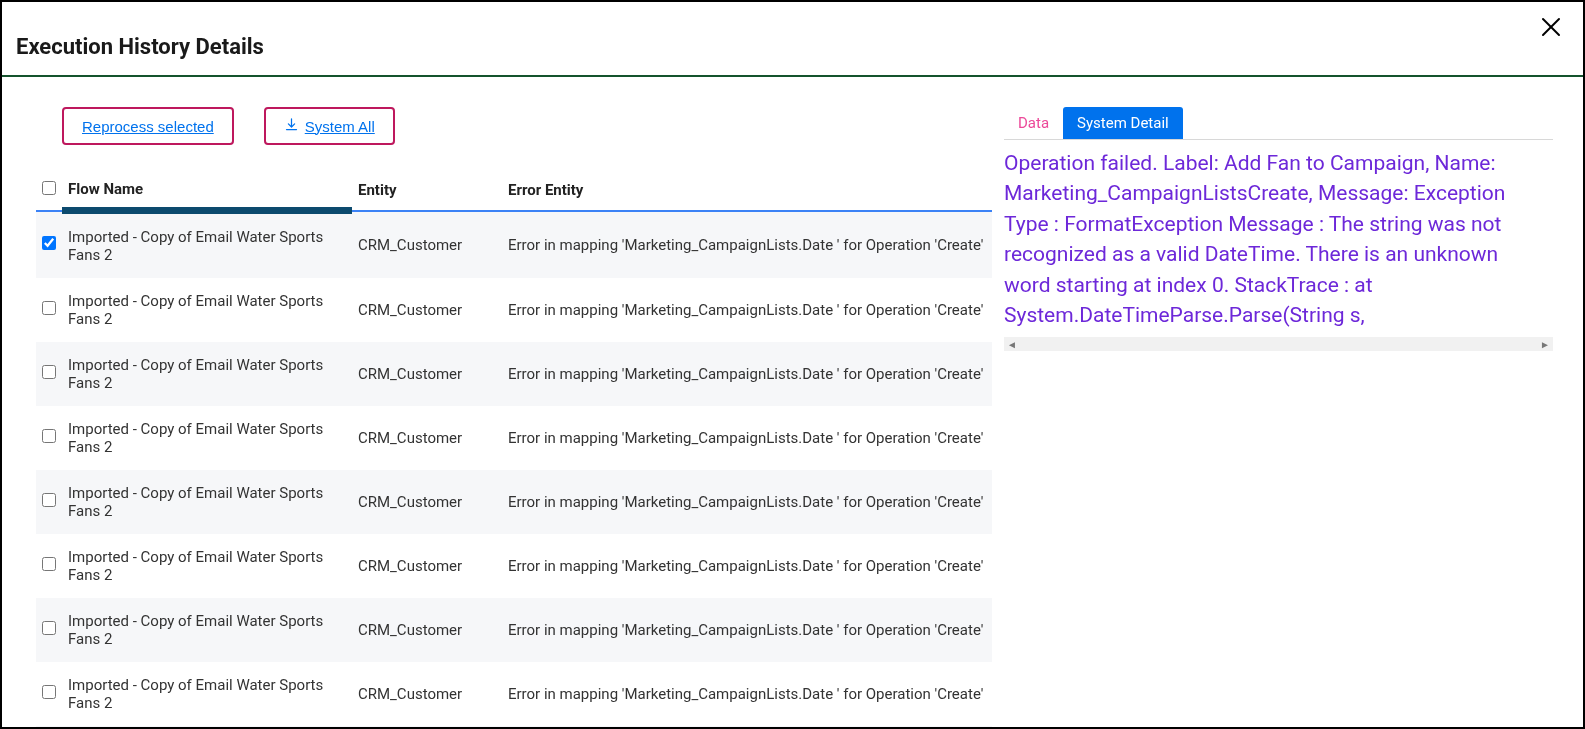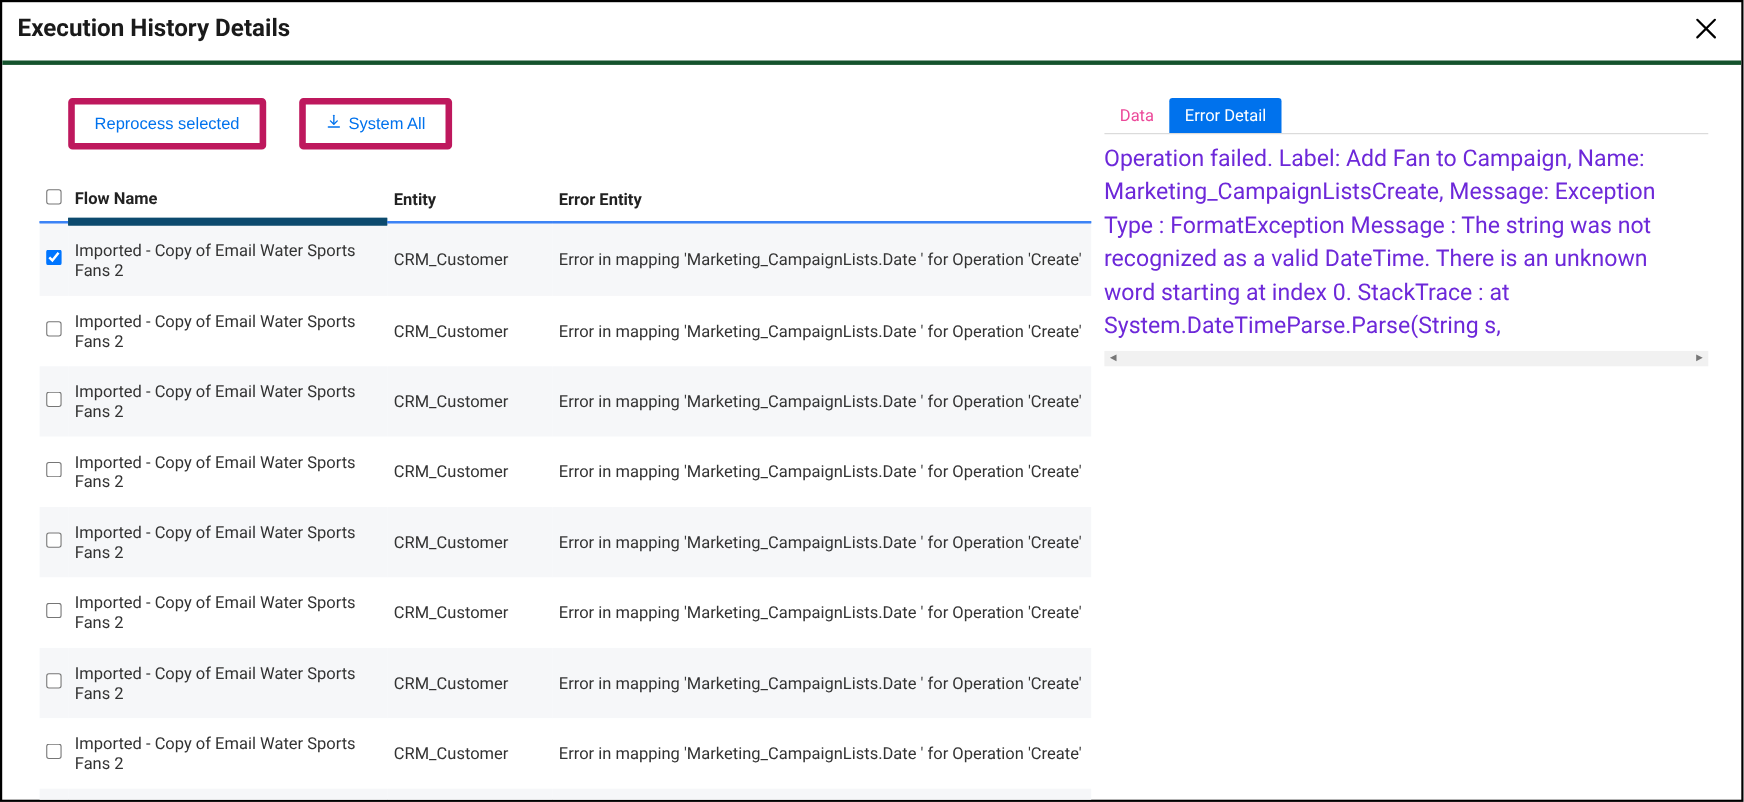--- a/index.html
+++ b/index.html
@@ -6,22 +6,22 @@
     body {
       font-family: -apple-system, BlinkMacSystemFont, "Segoe UI", Roboto, Helvetica, Arial, sans-serif;
       background: #fff;
       color: #222;
       width: 1585px;
       height: 729px;
       border: 2px solid #000;
       position: relative;
     }
     .header {
-      padding: 12px 14px 16px;
-      border-bottom: 4px solid #14532d;
+      padding: 32px 14px 16px;
+      border-bottom: 2px solid #14532d;
       display: flex;
       align-items: center;
     }
     .header h1 {
       font-size: 22px;
       font-weight: 700;
       color: #1a1a1a;
       flex: 1;
     }
     .close-x {
@@ -47,30 +47,31 @@
       flex: 1;
       padding: 30px 30px 0 0;
     }
     .toolbar {
       display: flex;
       gap: 30px;
       margin-bottom: 26px;
       margin-left: 26px;
     }
     .btn {
-      border: 6px solid #be185d;
+      border: 2px solid #be185d;
       color: #0072ED;
       background: #fff;
       border-radius: 4px;
       padding: 8px 18px;
       font-size: 15px;
       cursor: pointer;
       display: inline-flex;
       align-items: center;
       gap: 6px;
+      text-decoration: underline;
     }
     .btn svg { width: 15px; height: 15px; }
     table.grid {
       width: 100%;
       border-collapse: collapse;
       font-size: 15px;
     }
     table.grid th {
       text-align: left;
       font-weight: 700;
@@ -236,21 +237,21 @@
             <td class="error-col">Error in mapping 'Marketing_CampaignLists.Date ' for Operation 'Create'</td>
           </tr>
         </tbody>
     </table>
 
   </div>
 
   <div class="right-pane">
     <div class="tabs">
       <div class="tab">Data</div>
-      <div class="tab active">Error Detail</div>
+      <div class="tab active">System Detail</div>
     </div>
     <div class="detail-panel-wrap">
       <div class="detail-panel">Operation failed. Label: Add Fan to Campaign, Name: Marketing_CampaignListsCreate, Message: Exception Type : FormatException Message : The string was not recognized as a valid DateTime. There is an unknown word starting at index 0. StackTrace : at System.DateTimeParse.Parse(String s, DateTimeFormatInfo dtfi, DateTimeStyles styles) at System.Convert.ToDateTime(String value, IFormatProvider provider) at Scribe.Process.ProcessImportedCopyofEmailWaterSportsFans2.Execute(Dictionary`2 settings, IEnumerable`1 dataEntityInput) :Error in mapping 'Marketing_CampaignLists.Date ' for Operation 'Create'</div>
       <div class="hs-bar">
         <span class="arrow left">◄</span>
         <span class="arrow right">►</span>
       </div>
     </div>
   </div>
 </div>

